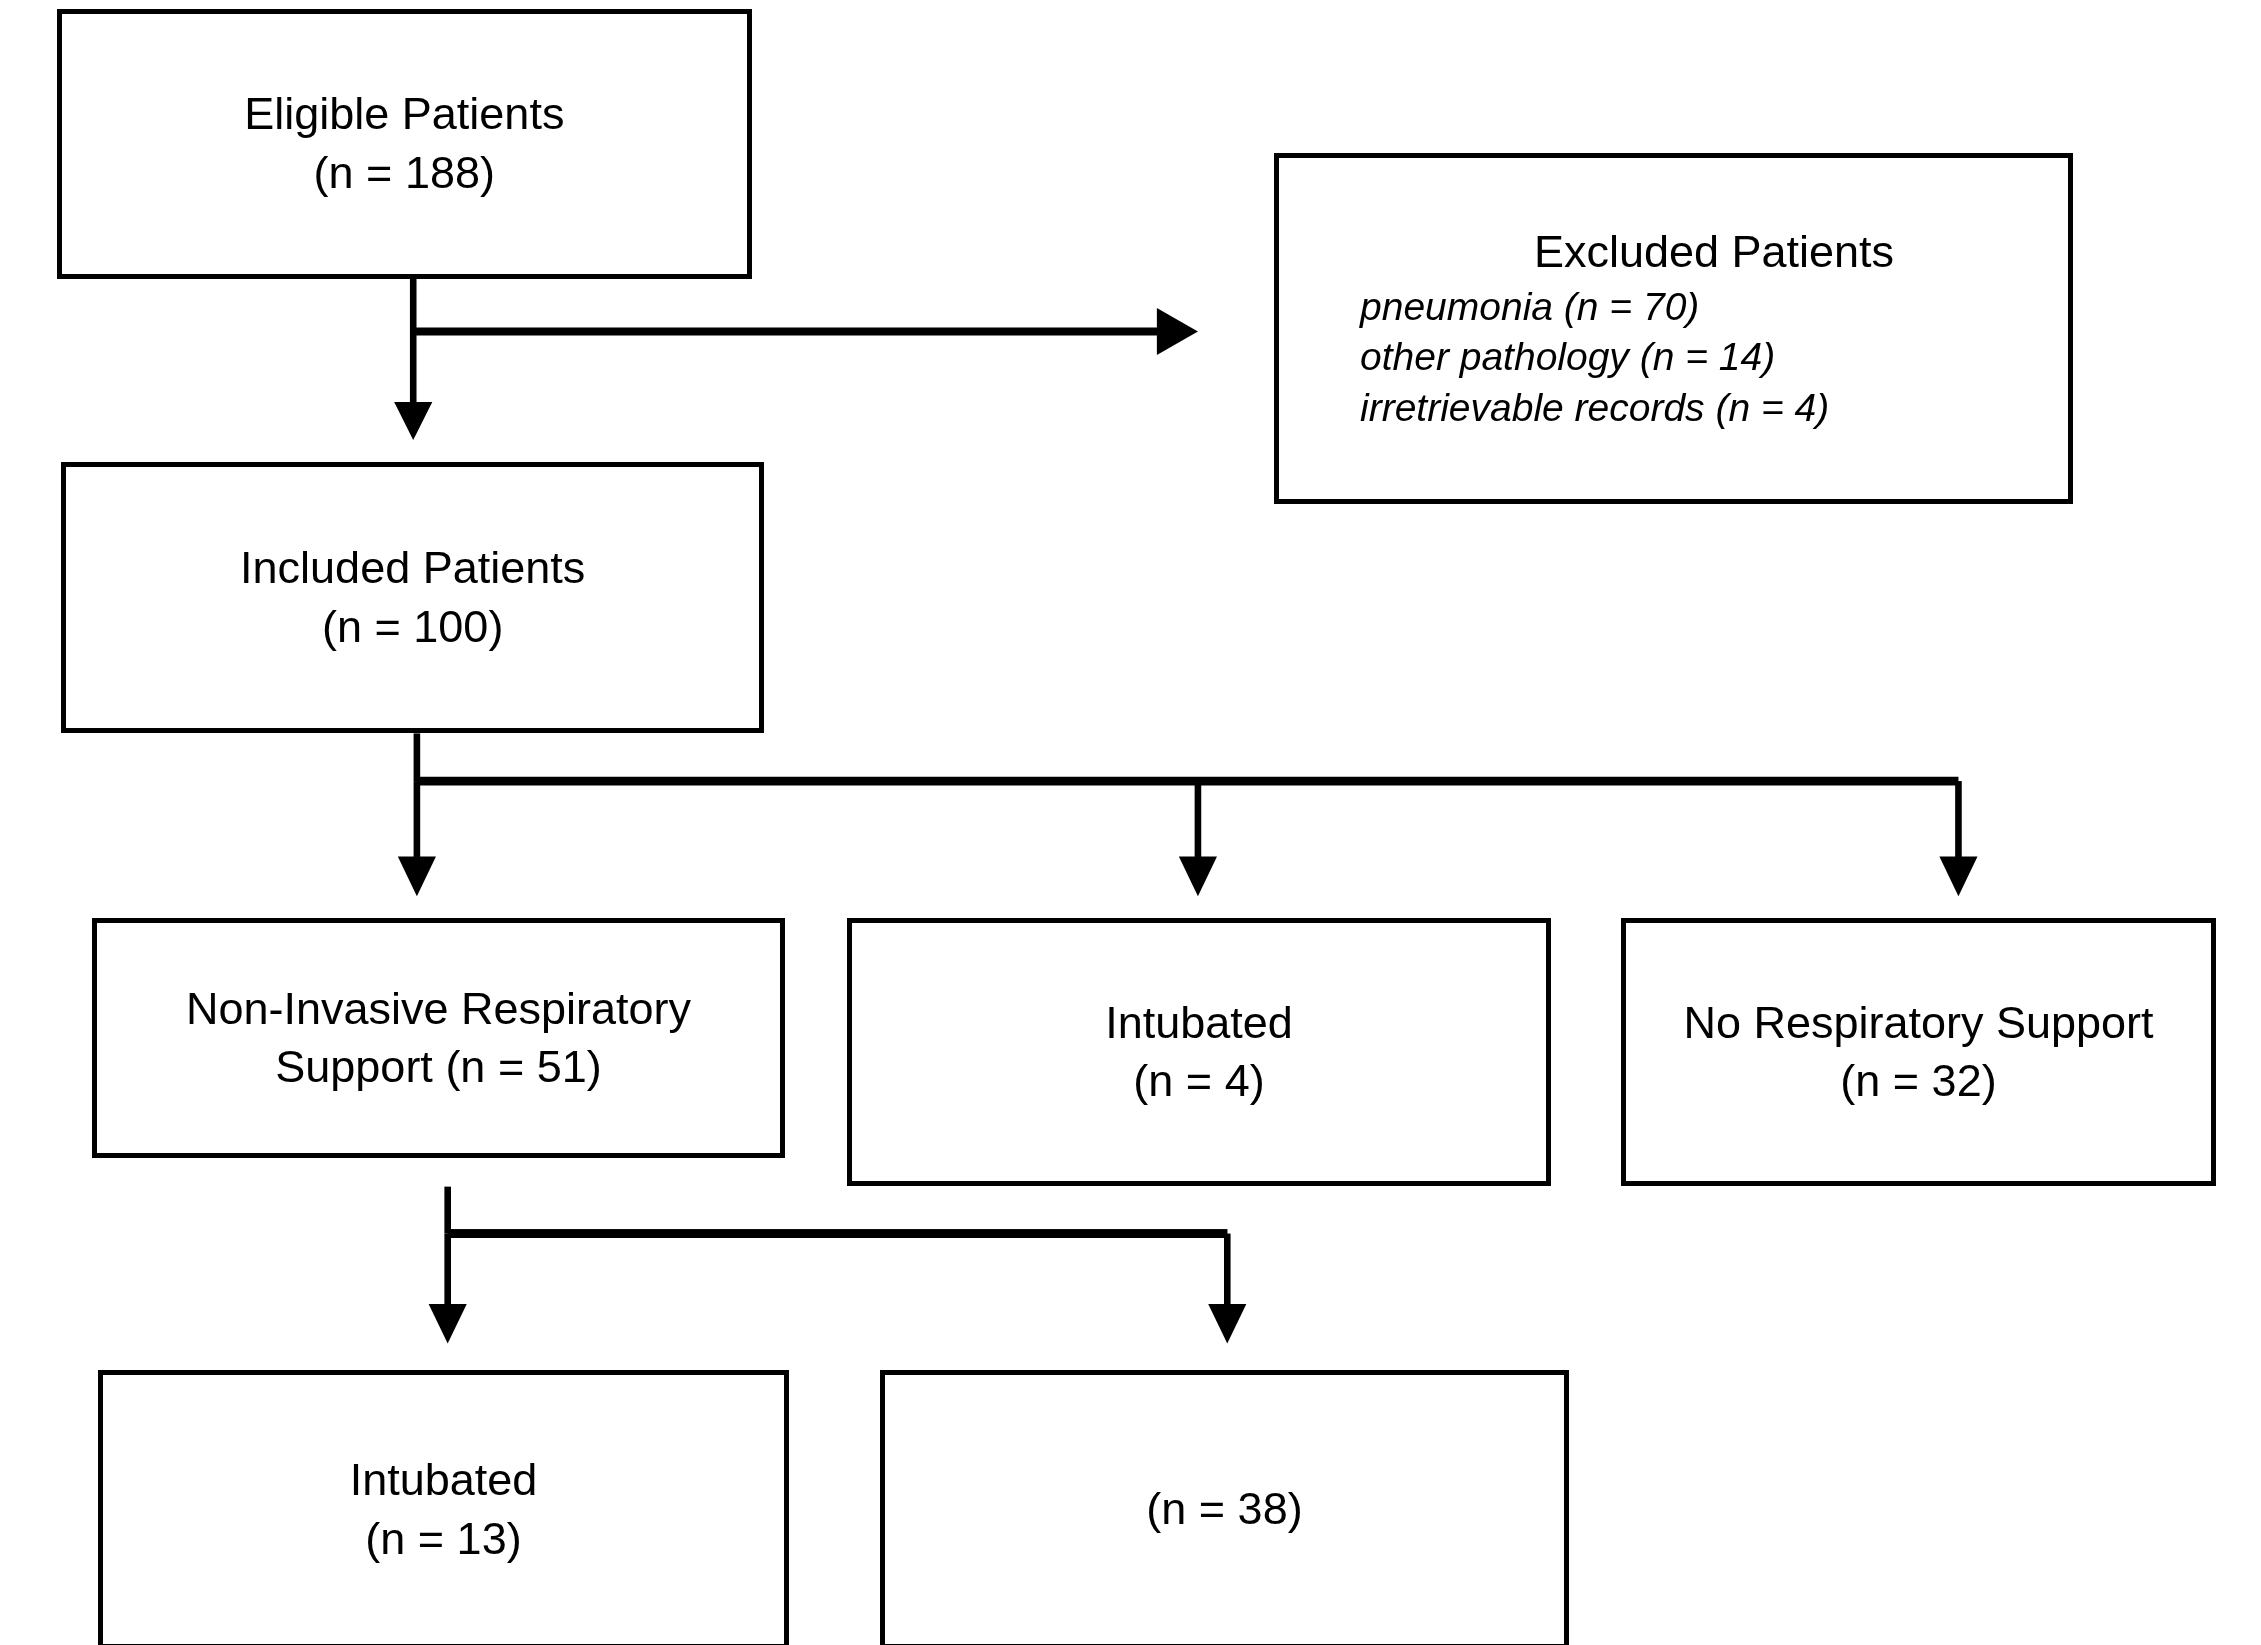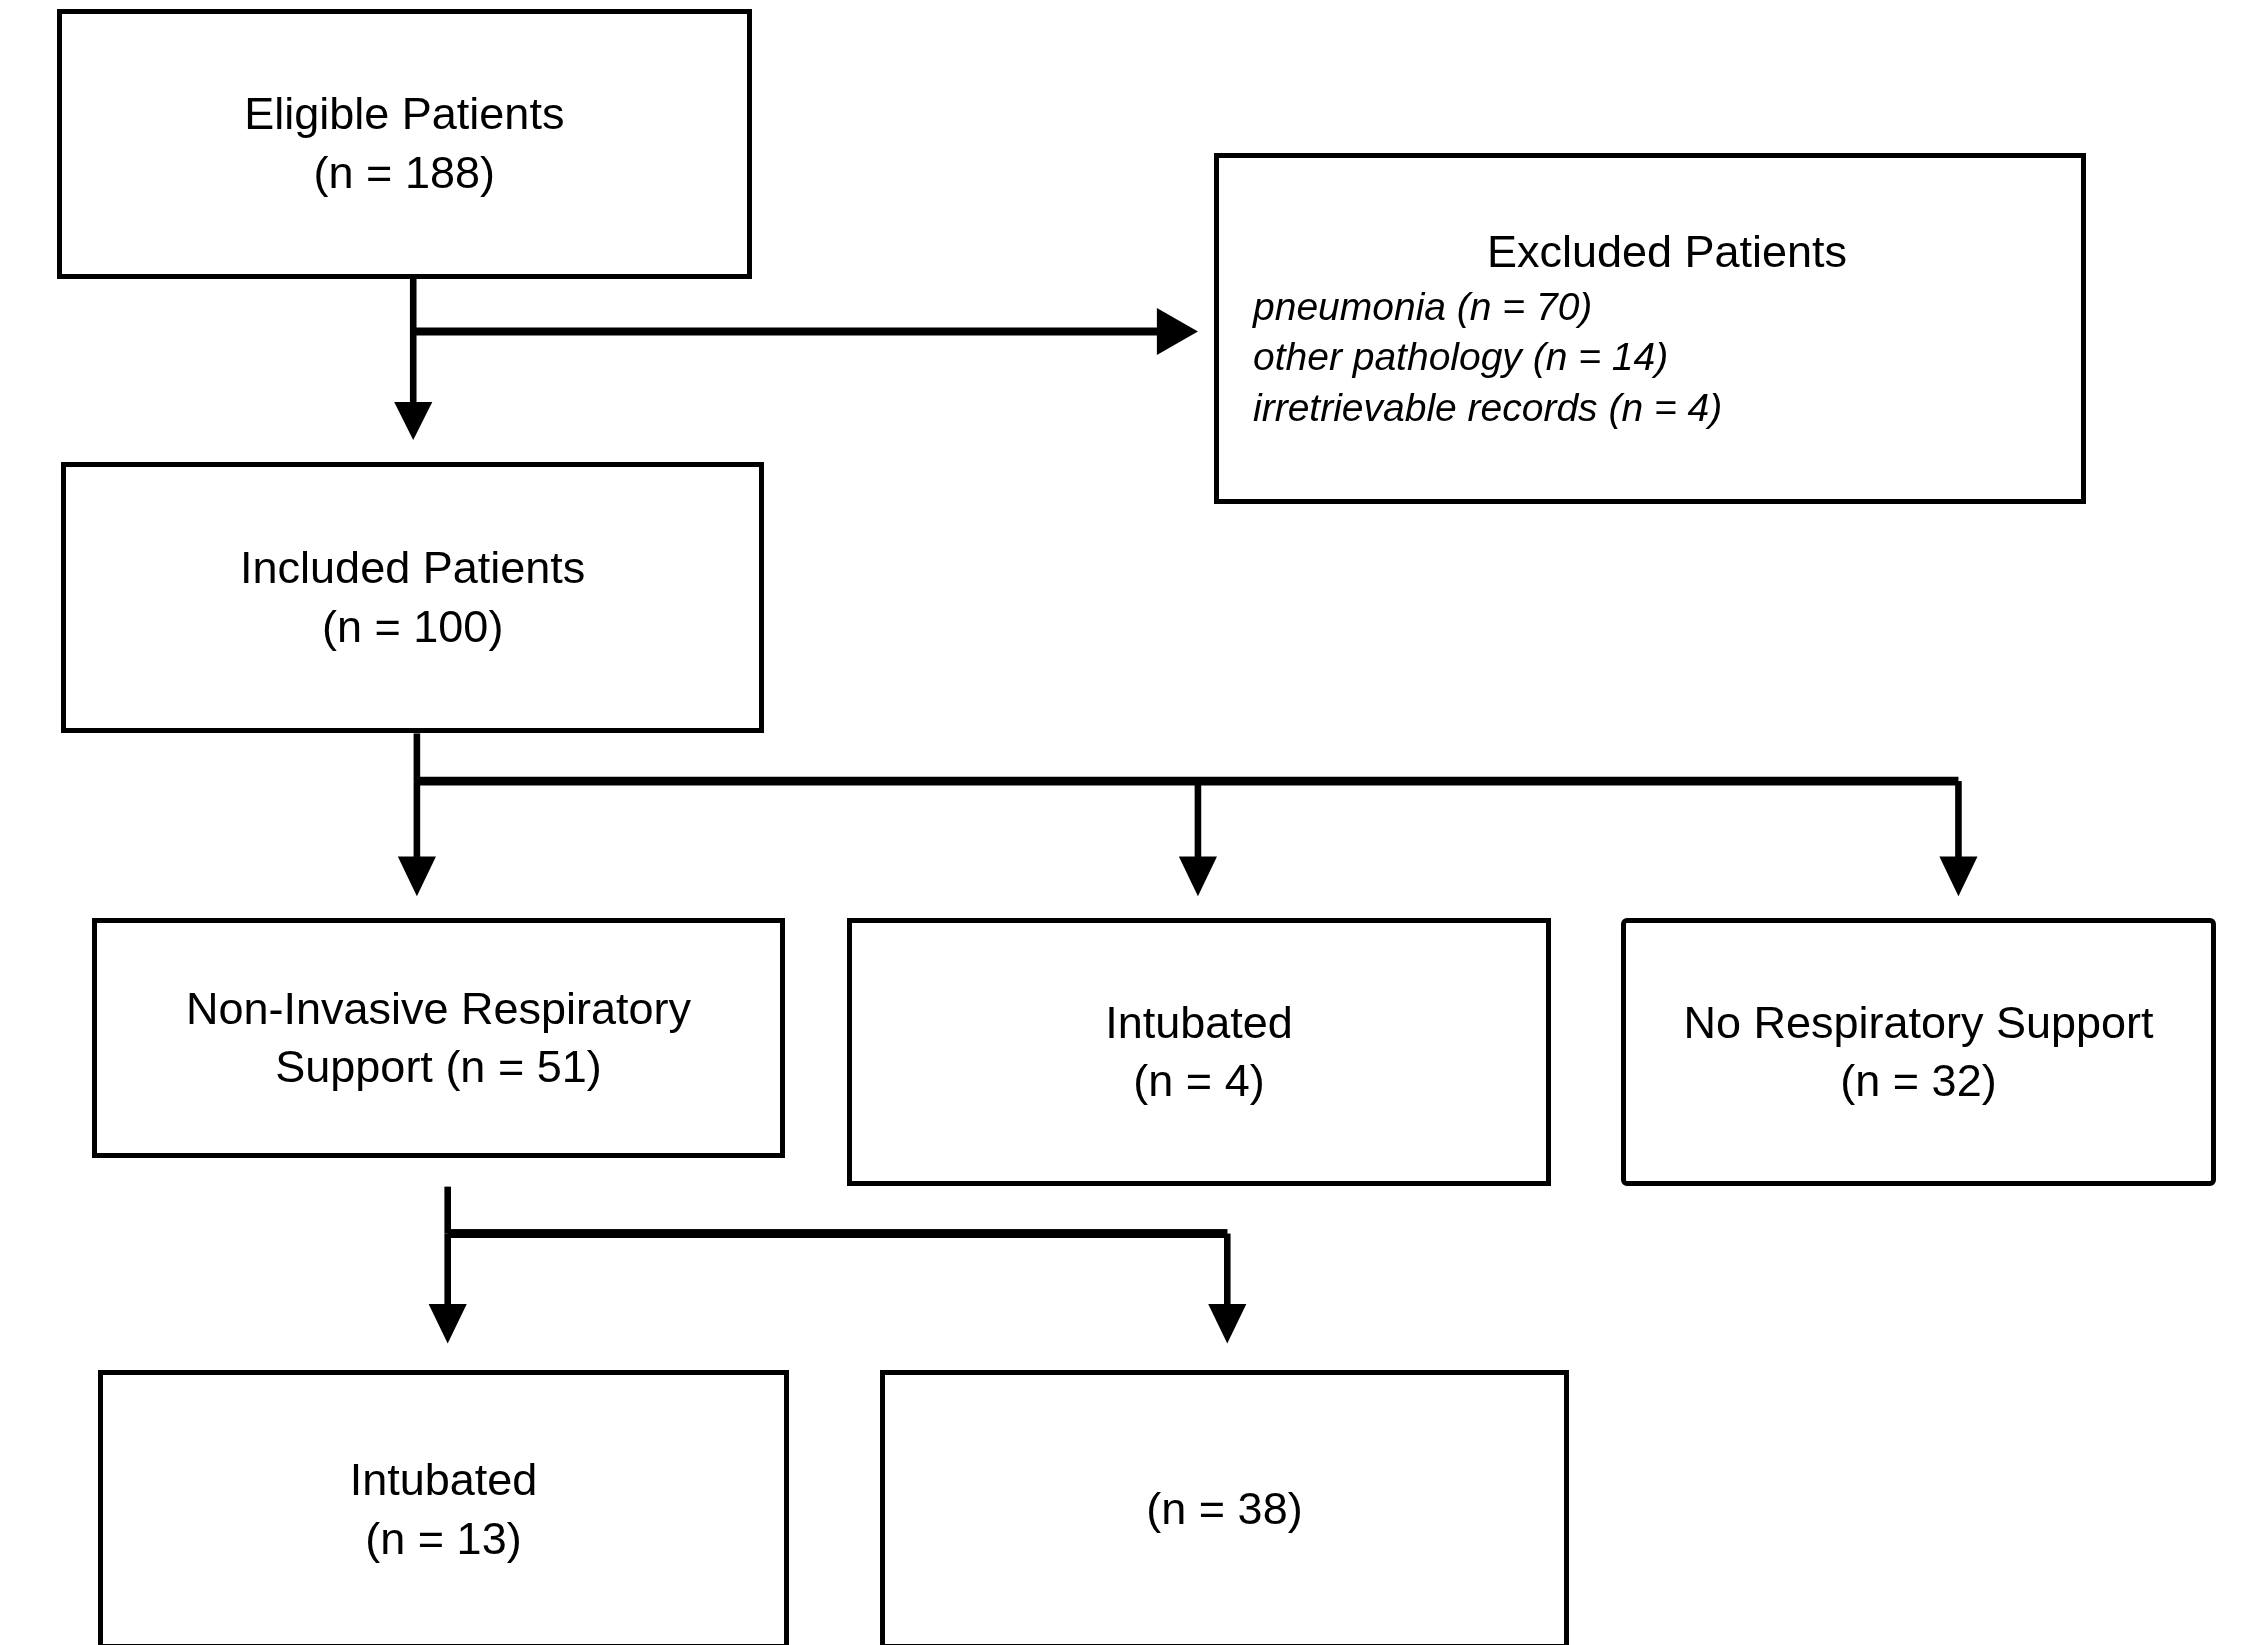--- a/index.html
+++ b/index.html
@@ -105,21 +105,21 @@
       <path d="M 1608,1682 L 1608,1790" stroke="#000000" stroke-width="9" fill="none"></path>
       <polygon points="1582,1778 1634,1778 1608,1832" fill="#000000"></polygon>
     </g>
   </svg>
 
   <div class="node-box" style="left:8.8px; top:8.8px; width:695px; height:270px;">
     <span class="node-line">Eligible Patients</span>
     <span class="node-line">(n = 188)</span>
   </div>
 
-  <div class="node-box align-left" style="left:1166px; top:153px; width:872px; height:351px;">
+  <div class="node-box align-left" style="left:1226px; top:153px; width:799px; height:351px;padding-left:47px;">
     <div class="excluded-inner">
       <div class="excluded-title">Excluded Patients</div>
       <div class="excluded-reason">pneumonia (n = 70)</div>
       <div class="excluded-reason">other pathology (n = 14)</div>
       <div class="excluded-reason">irretrievable records (n = 4)</div>
     </div>
   </div>
 
   <div class="node-box" style="left:13.2px; top:462px; width:703px; height:271px;">
     <span class="node-line">Included Patients</span>
@@ -129,21 +129,21 @@
   <div class="node-box" style="left:44px; top:918px; width:693px; height:240px;">
     <span class="node-line">Non-Invasive Respiratory</span>
     <span class="node-line">Support (n = 51)</span>
   </div>
 
   <div class="node-box" style="left:799px; top:918px; width:704px; height:268px;">
     <span class="node-line">Intubated</span>
     <span class="node-line">(n = 4)</span>
   </div>
 
-  <div class="node-box" style="left:1573px; top:918px; width:595px; height:268px;border-radius:6px;">
+  <div class="node-box" style="left:1573px; top:918px; width:595px; height:268px;">
     <span class="node-line">No Respiratory Support</span>
     <span class="node-line">(n = 32)</span>
   </div>
 
   <div class="node-box" style="left:50px; top:1370px; width:691px; height:279px;">
     <span class="node-line">Intubated</span>
     <span class="node-line">(n = 13)</span>
   </div>
 
   <div class="node-box" style="left:832px; top:1370px; width:689px; height:279px;">

